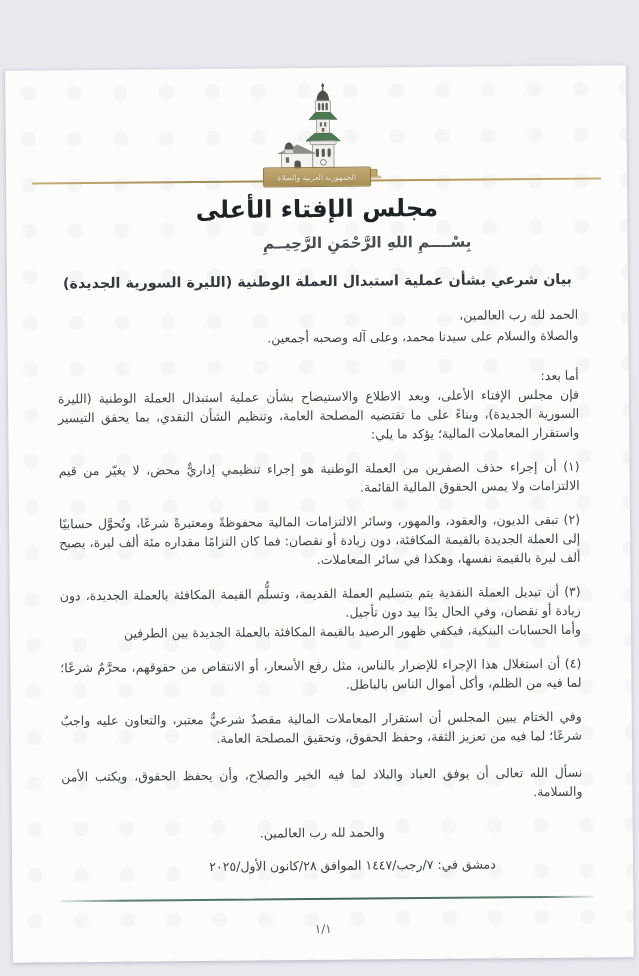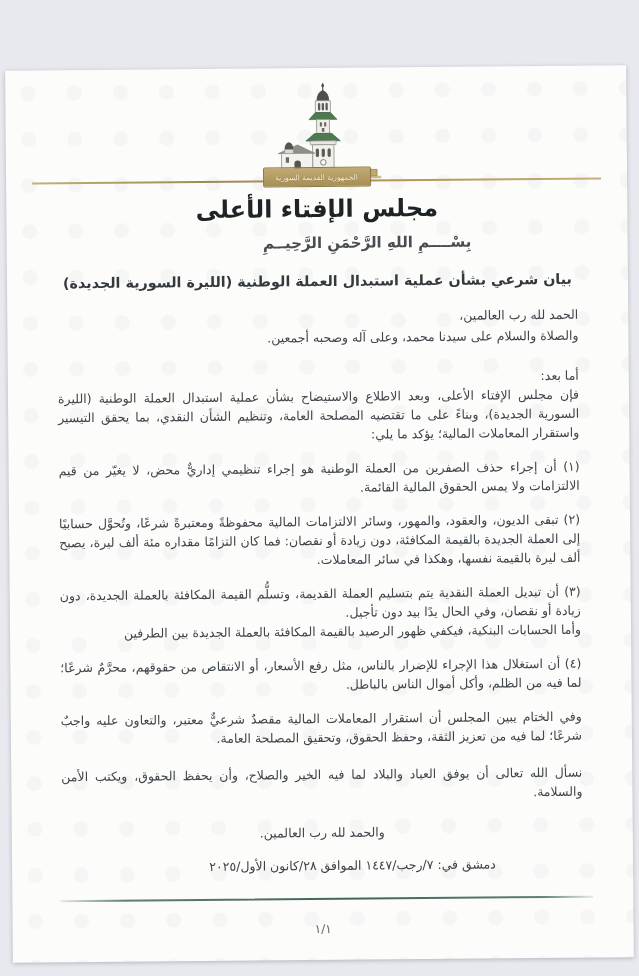--- a/index.html
+++ b/index.html
@@ -116,21 +116,21 @@
         <rect x="37" y="66.5" width="29" height="15.5" fill="#f3f2ee" stroke="#96968f" stroke-width="0.8"></rect>
         <path d="M49,82 v-6 q0,-3 3,-3 q3,0 3,3 v6 Z" fill="#55554f"></path>
         <rect x="41" y="70" width="3" height="5" fill="#6a6a64"></rect>
 
         <rect x="40" y="62.5" width="8" height="4" fill="#dddbd5" stroke="#96968f" stroke-width="0.6"></rect>
         <path d="M40,62.5 Q40,57 44,56 Q48,57 48,62.5 Z" fill="#55554f"></path>
 
         <rect x="26" y="82" width="100" height="6" fill="#c0a96e" stroke="#9b8350" stroke-width="0.8"></rect>
         <rect x="22" y="88" width="108" height="2.4" fill="#b3995d" opacity="0.65"></rect>
       </svg>
-      <div class="banner">الجمهورية القديمة السورية</div>
+      <div class="banner">الجمهورية العربية والصلاة</div>
     </div>
 
     <div class="council-name">مجلس الإفتاء الأعلى</div>
 
     <div class="basmala">بِسْــــمِ اللهِ الرَّحْمَنِ الرَّحِيــمِ</div>
 
     <h1 class="doc-title">بيان شرعي بشأن عملية استبدال العملة الوطنية (الليرة السورية الجديدة)</h1>
   </header>
 
   <main class="content">

